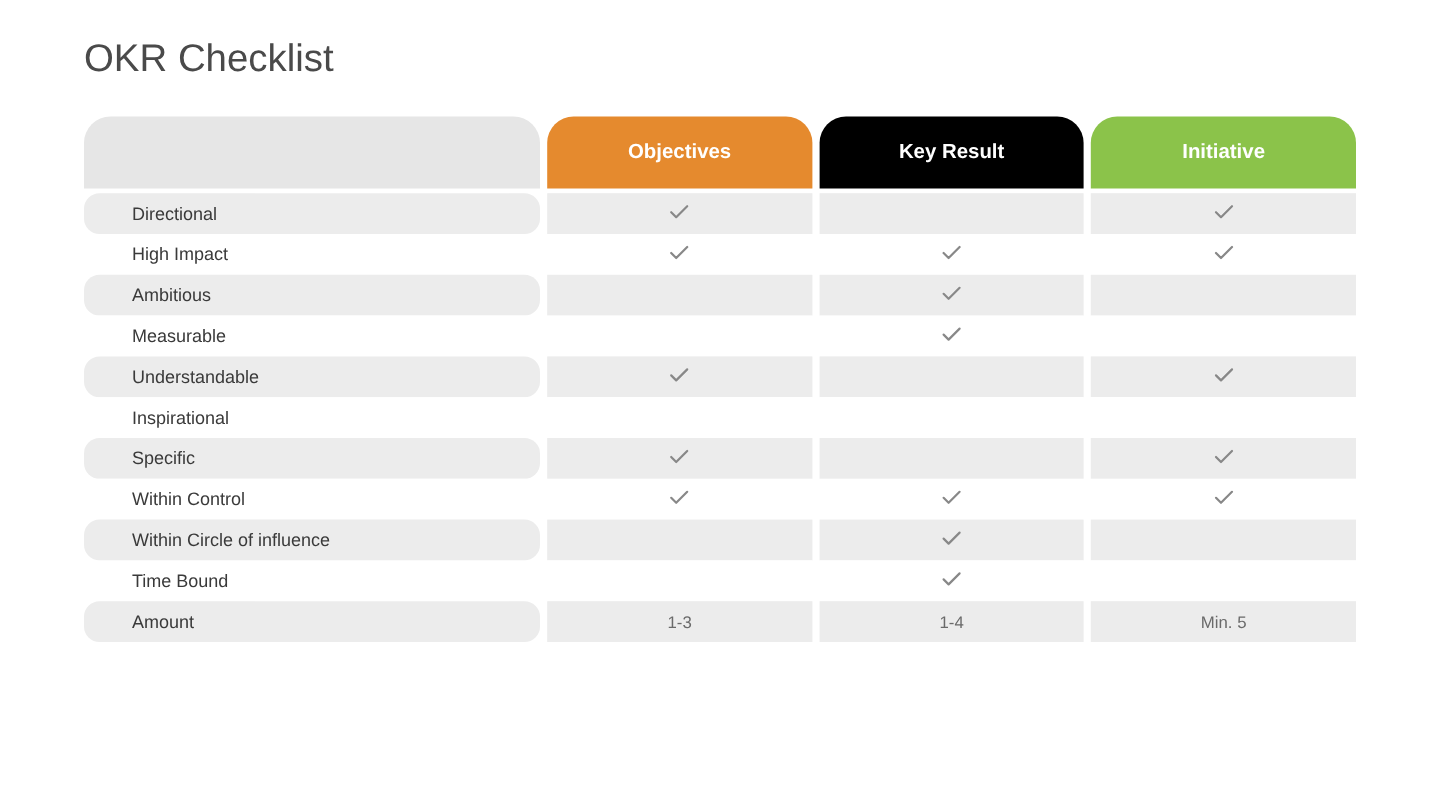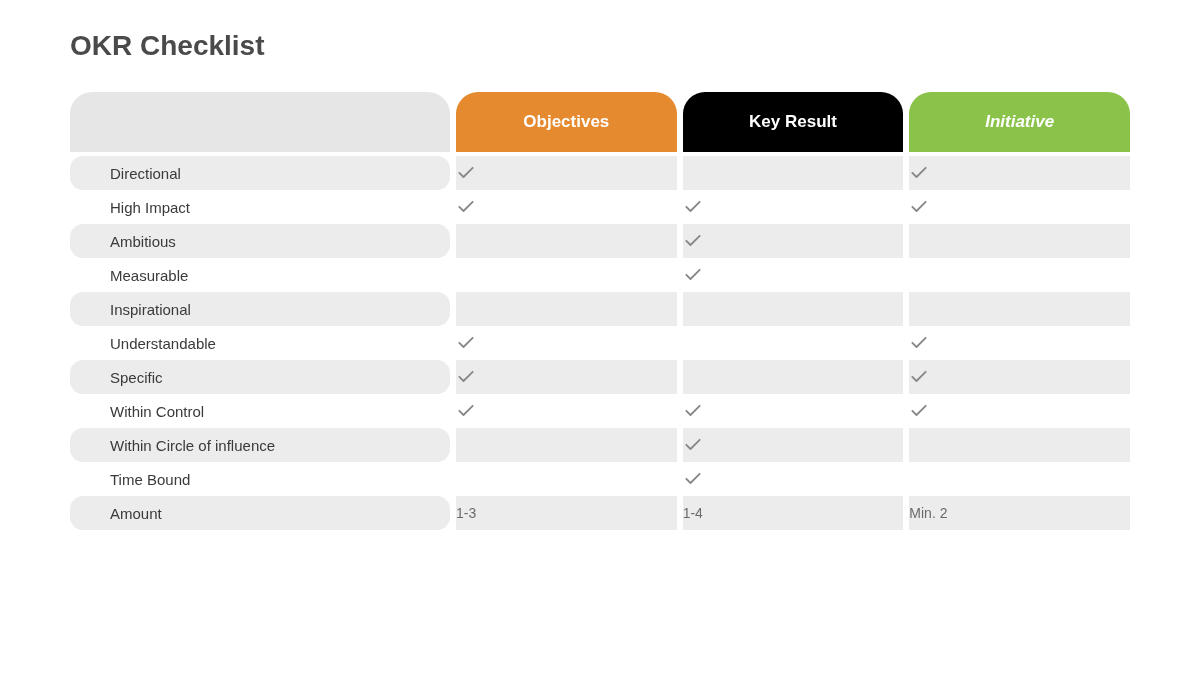--- a/index.html
+++ b/index.html
@@ -5,22 +5,22 @@
   * { box-sizing: border-box; }
   body {
     margin: 0;
     padding: 30px 70px;
     font-family: Verdana, Geneva, sans-serif;
     background: #fff;
     color: #333;
     width: 1200px;
   }
   h1 {
-    font-size: 28px;
-    font-weight: bold;
+    font-size: 32px;
+    font-weight: normal;
     color: #4a4a4a;
     margin: 0 0 30px 0;
   }
   .table {
     width: 100%;
   }
   .header-row {
     display: flex;
     gap: 6px;
     margin-bottom: 4px;
@@ -37,21 +37,21 @@
     border-top-right-radius: 22px;
   }
   .header-blank {
     background: #e6e6e6;
     border-top-left-radius: 22px;
     border-top-right-radius: 22px;
     flex: 0 0 380px;
   }
   .header-objectives { background: #e58a2e; flex: 1; }
   .header-keyresult  { background: #000000; flex: 1; }
-  .header-initiative { background: #8bc34a; flex: 1; font-style: italic; }
+  .header-initiative { background: #8bc34a; flex: 1; }
   .body-row {
     display: flex;
     gap: 6px;
     height: 34px;
     align-items: stretch;
   }
   .body-row:nth-child(odd) .cell { background: #ececec; }
   .body-row:nth-child(even) .cell { background: #fff; }
   .cell {
     display: flex;
@@ -59,20 +59,21 @@
     font-size: 15px;
     color: #3a3a3a;
   }
   .label-cell {
     flex: 0 0 380px;
     padding-left: 40px;
     border-radius: 13px;
   }
   .check-cell {
     flex: 1;
+    justify-content: center;
     color: #6a6a6a;
   }
   .check-icon svg {
     width: 20px;
     height: 20px;
     stroke: #888;
     stroke-width: 2.2;
     fill: none;
     stroke-linecap: round;
     stroke-linejoin: round;
@@ -138,40 +139,40 @@
         <div class="cell label-cell">Measurable</div>
         <div class="cell check-cell"></div>
         <div class="cell check-cell">
           <span class="check-icon"><svg viewBox="0 0 24 24">
               <polyline points="4 13 9 18 20 7"></polyline>
             </svg></span>
         </div>
         <div class="cell check-cell"></div>
       </div>
       <div class="body-row">
+        <div class="cell label-cell">Understandable</div>
+        <div class="cell check-cell">
+          <span class="check-icon"><svg viewBox="0 0 24 24">
+              <polyline points="4 13 9 18 20 7"></polyline>
+            </svg></span>
+        </div>
+        <div class="cell check-cell"></div>
+        <div class="cell check-cell">
+          <span class="check-icon"><svg viewBox="0 0 24 24">
+              <polyline points="4 13 9 18 20 7"></polyline>
+            </svg></span>
+        </div>
+      </div>
+      <div class="body-row">
         <div class="cell label-cell">Inspirational</div>
         <div class="cell check-cell"></div>
         <div class="cell check-cell"></div>
         <div class="cell check-cell"></div>
       </div>
       <div class="body-row">
-        <div class="cell label-cell">Understandable</div>
-        <div class="cell check-cell">
-          <span class="check-icon"><svg viewBox="0 0 24 24">
-              <polyline points="4 13 9 18 20 7"></polyline>
-            </svg></span>
-        </div>
-        <div class="cell check-cell"></div>
-        <div class="cell check-cell">
-          <span class="check-icon"><svg viewBox="0 0 24 24">
-              <polyline points="4 13 9 18 20 7"></polyline>
-            </svg></span>
-        </div>
-      </div>
-      <div class="body-row">
         <div class="cell label-cell">Specific</div>
         <div class="cell check-cell">
           <span class="check-icon"><svg viewBox="0 0 24 24">
               <polyline points="4 13 9 18 20 7"></polyline>
             </svg></span>
         </div>
         <div class="cell check-cell"></div>
         <div class="cell check-cell">
           <span class="check-icon"><svg viewBox="0 0 24 24">
               <polyline points="4 13 9 18 20 7"></polyline>
@@ -218,17 +219,17 @@
       </div>
       <div class="body-row">
         <div class="cell label-cell">Amount</div>
         <div class="cell check-cell">
           <span class="amount-text">1-3</span>
         </div>
         <div class="cell check-cell">
           <span class="amount-text">1-4</span>
         </div>
         <div class="cell check-cell">
-          <span class="amount-text">Min. 2</span>
+          <span class="amount-text">Min. 5</span>
         </div>
       </div>
     </div>
 </div>
 
 </body></html>

